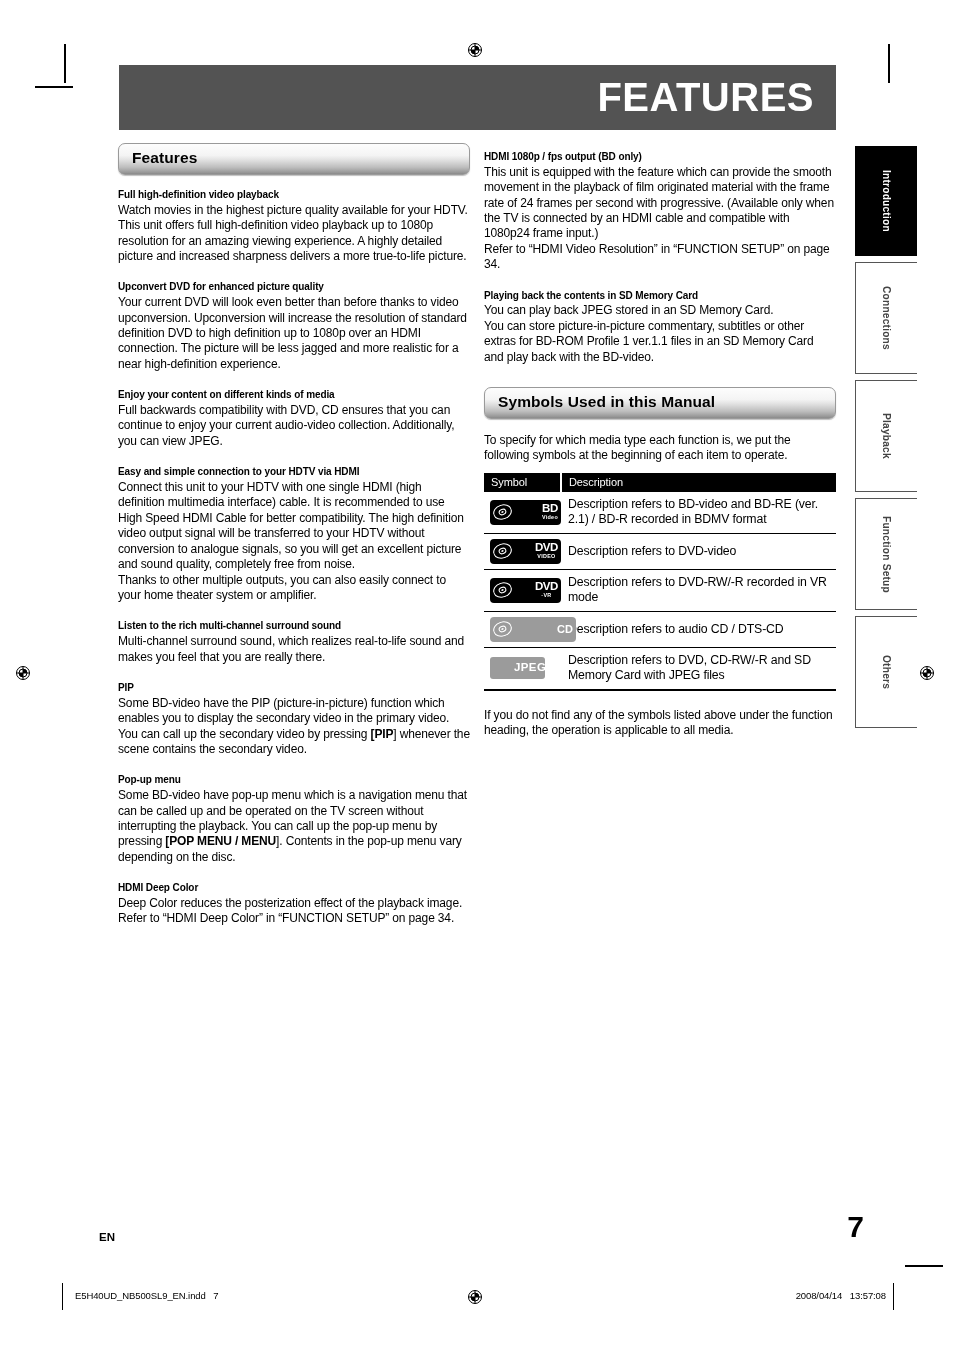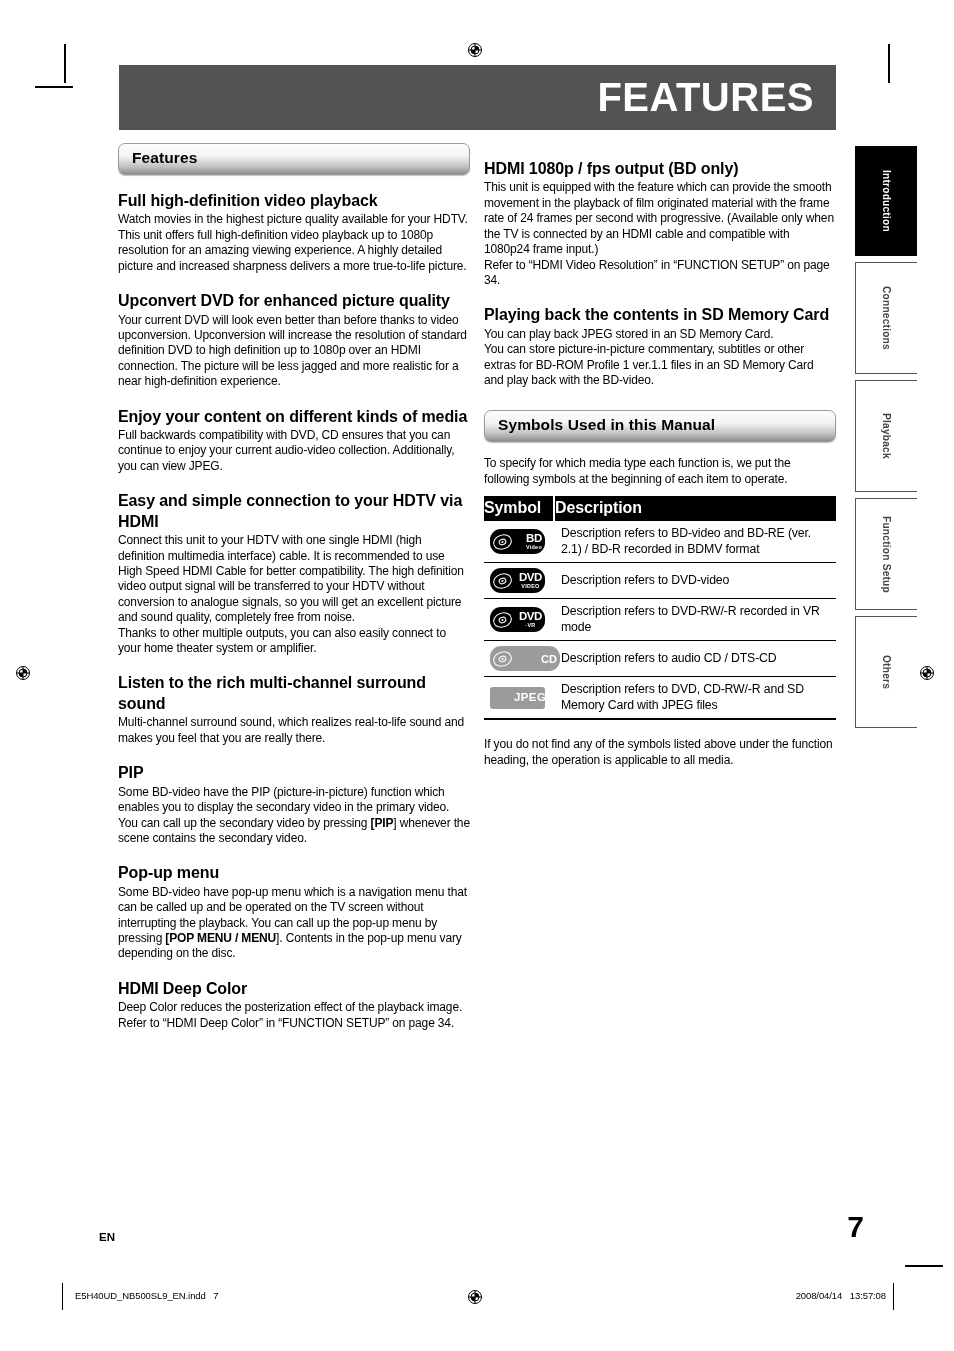--- a/index.html
+++ b/index.html
@@ -77,23 +77,23 @@
     top: 50%;
     transform: translateY(-54%);
     font-size: 15.5px;
     font-weight: bold;
     color: #000;
     letter-spacing: 0.1px;
   }
 
   
   h3.sub {
-    font-size: 16px;
-    font-weight: bold;
-    margin: 16px 0 1px 0;
+    font-size: 10px;
+    font-weight: bold;
+    margin: 8px 0 1px 0;
     line-height: 1.28;
     letter-spacing: -0.1px;
   }
   p.body {
     font-size: 12px;
     line-height: 1.285;
     margin: 0;
     letter-spacing: -0.15px;
     text-align: left;
   }
@@ -105,24 +105,24 @@
   
   table.symtab {
     border-collapse: collapse;
     width: 352px;
     margin-top: 9px;
     table-layout: fixed;
   }
   table.symtab th {
     background: #000;
     color: #fff;
-    font-size: 16px;
-    font-weight: bold;
+    font-size: 11px;
+    font-weight: normal;
     text-align: left;
-    padding: 3px 0 4px 0;
+    padding: 3px 0 4px 7px;
     letter-spacing: -0.1px;
   }
   table.symtab th.th-sym { width: 69px; border-right: 2px solid #fff; }
   table.symtab td {
     font-size: 12.3px;
     line-height: 1.26;
     vertical-align: middle;
     padding: 5px 2px 5px 0;
     border-bottom: 1px solid #000;
     letter-spacing: -0.15px;
@@ -133,23 +133,23 @@
     padding-left: 6px;
     padding-right: 6px;
     text-align: left;
   }
   table.symtab td.desc-cell { padding-left: 7px; }
 
   
   .badge {
     display: inline-block;
     position: relative;
-    width: 55px;
+    width: 71px;
     height: 25px;
-    border-radius: 11px;
+    border-radius: 4px;
     overflow: hidden;
     vertical-align: middle;
   }
   .badge.dark { background: #000; }
   .badge.grey { background: #9b9b9b; padding-left: 15px; }
   .badge .disc {
     position: absolute;
     left: 3px;
     top: 50%;
     transform: translateY(-50%) rotate(-20deg);

